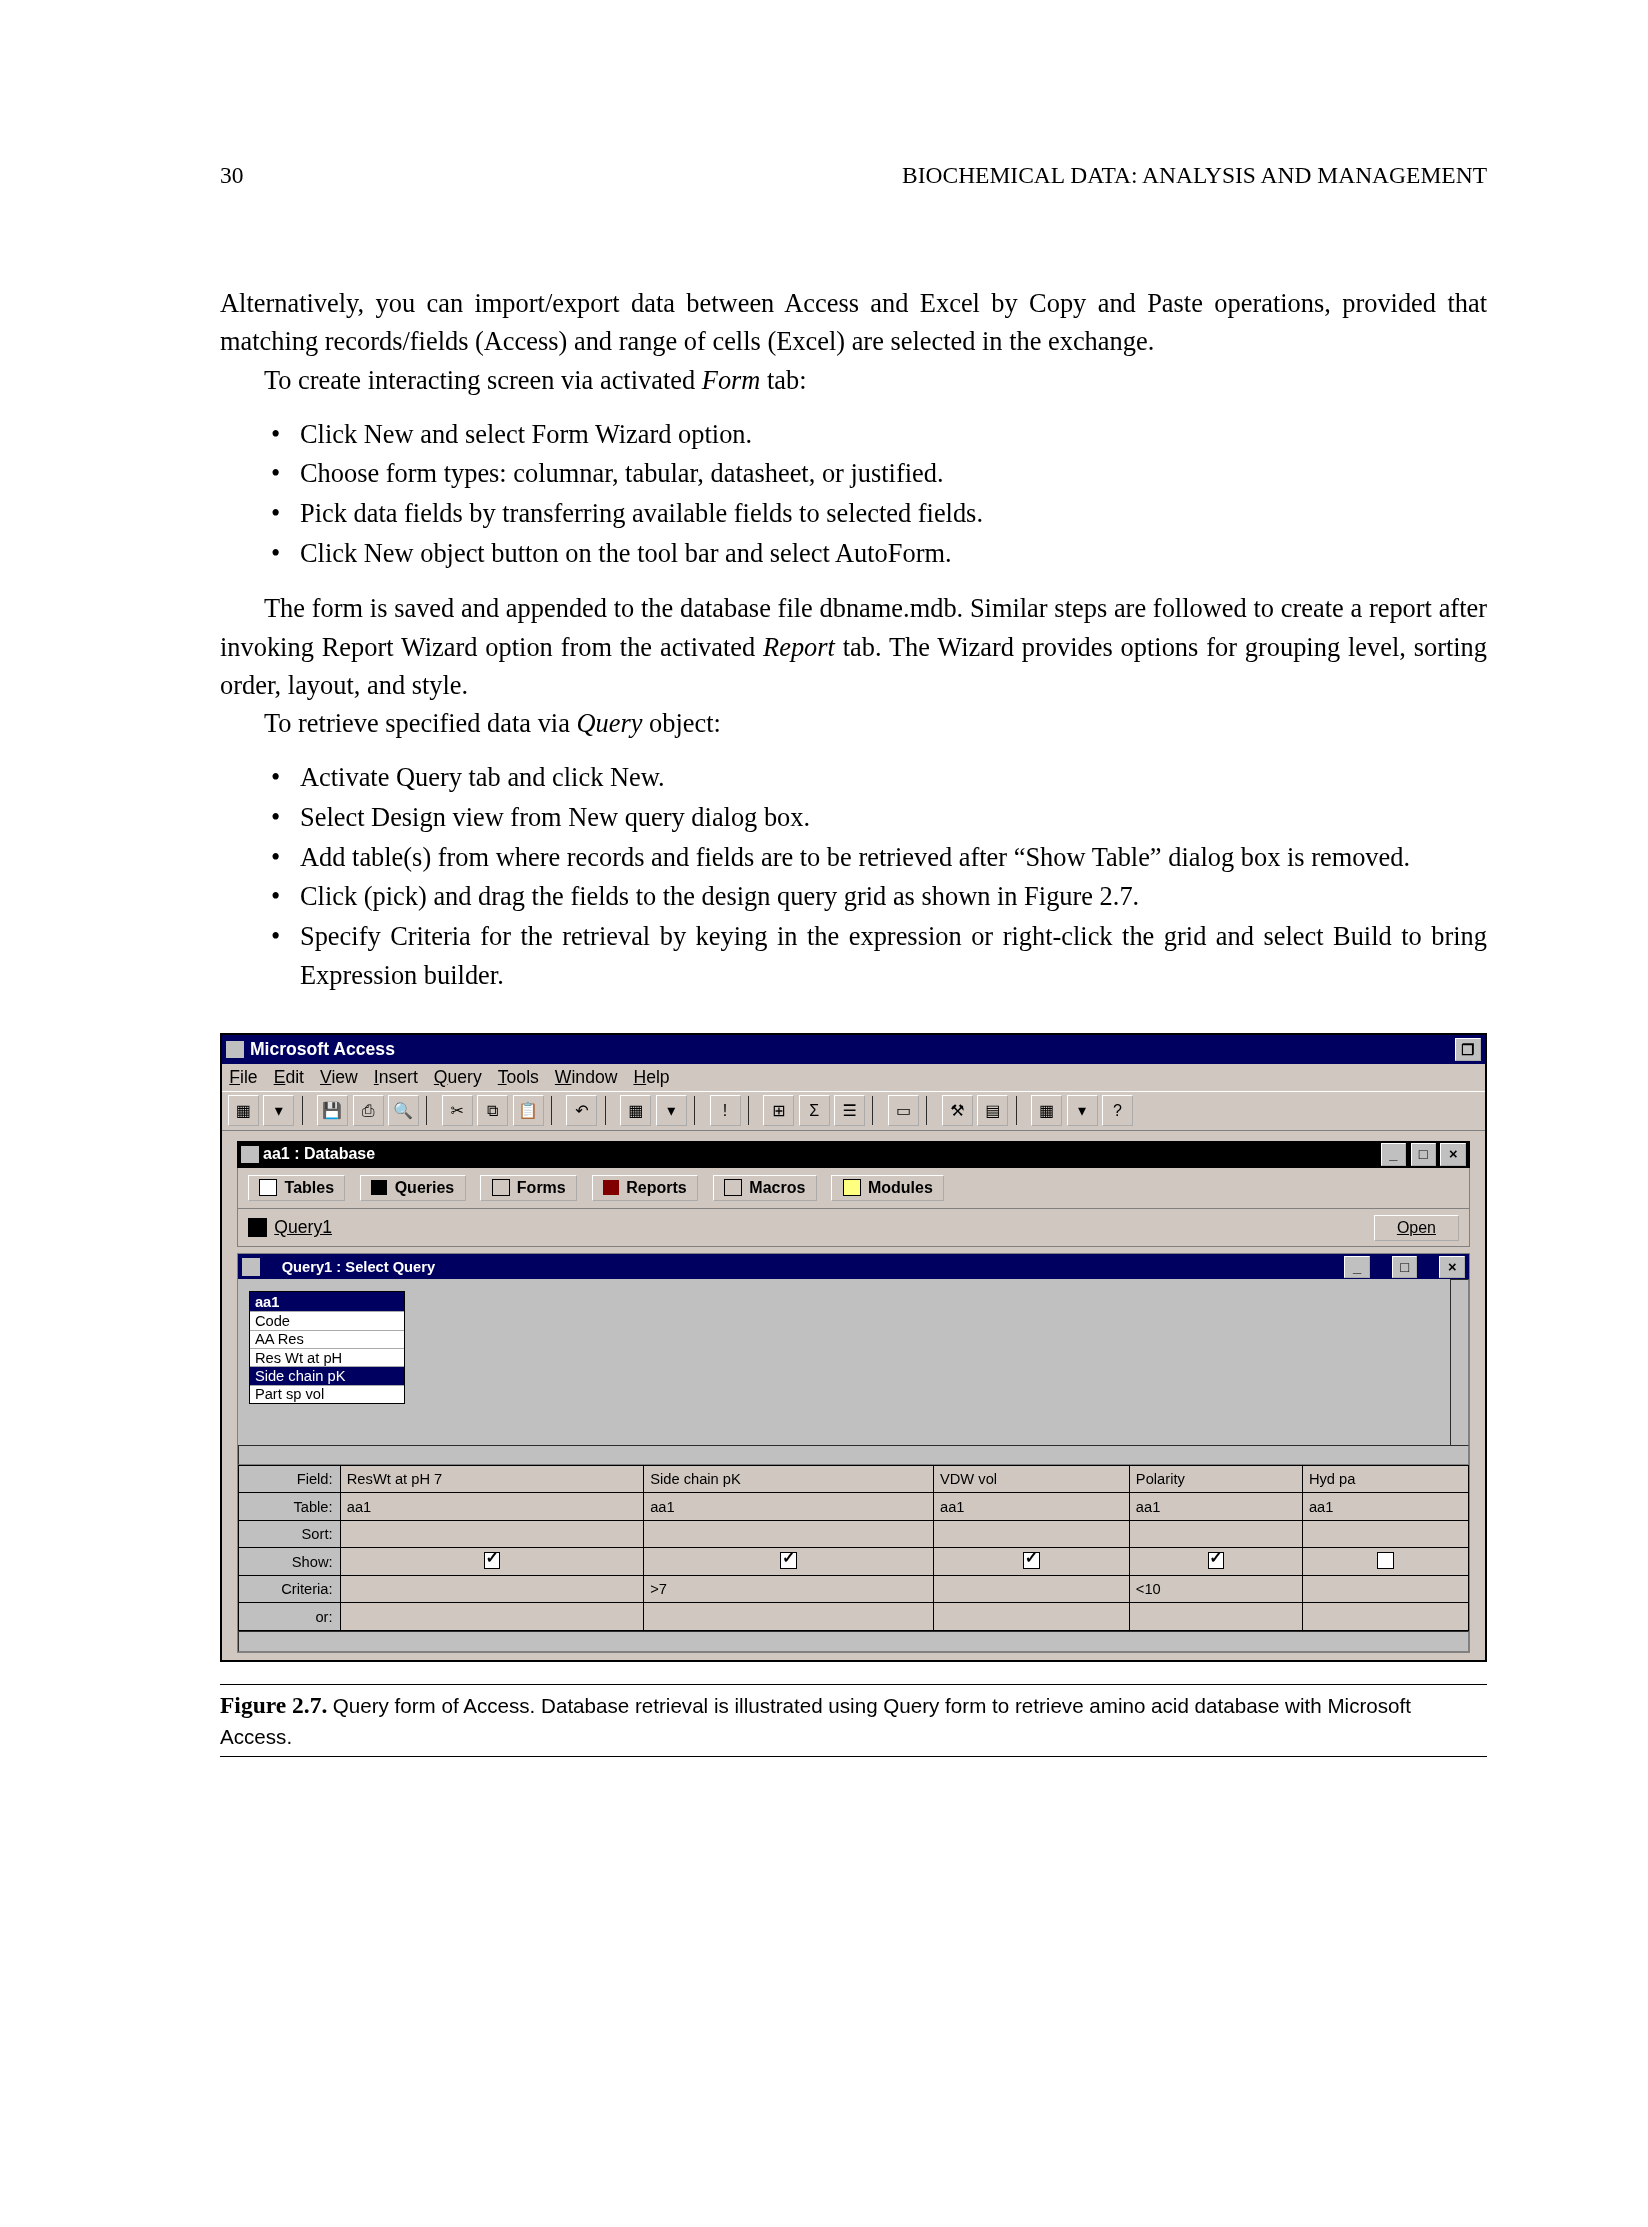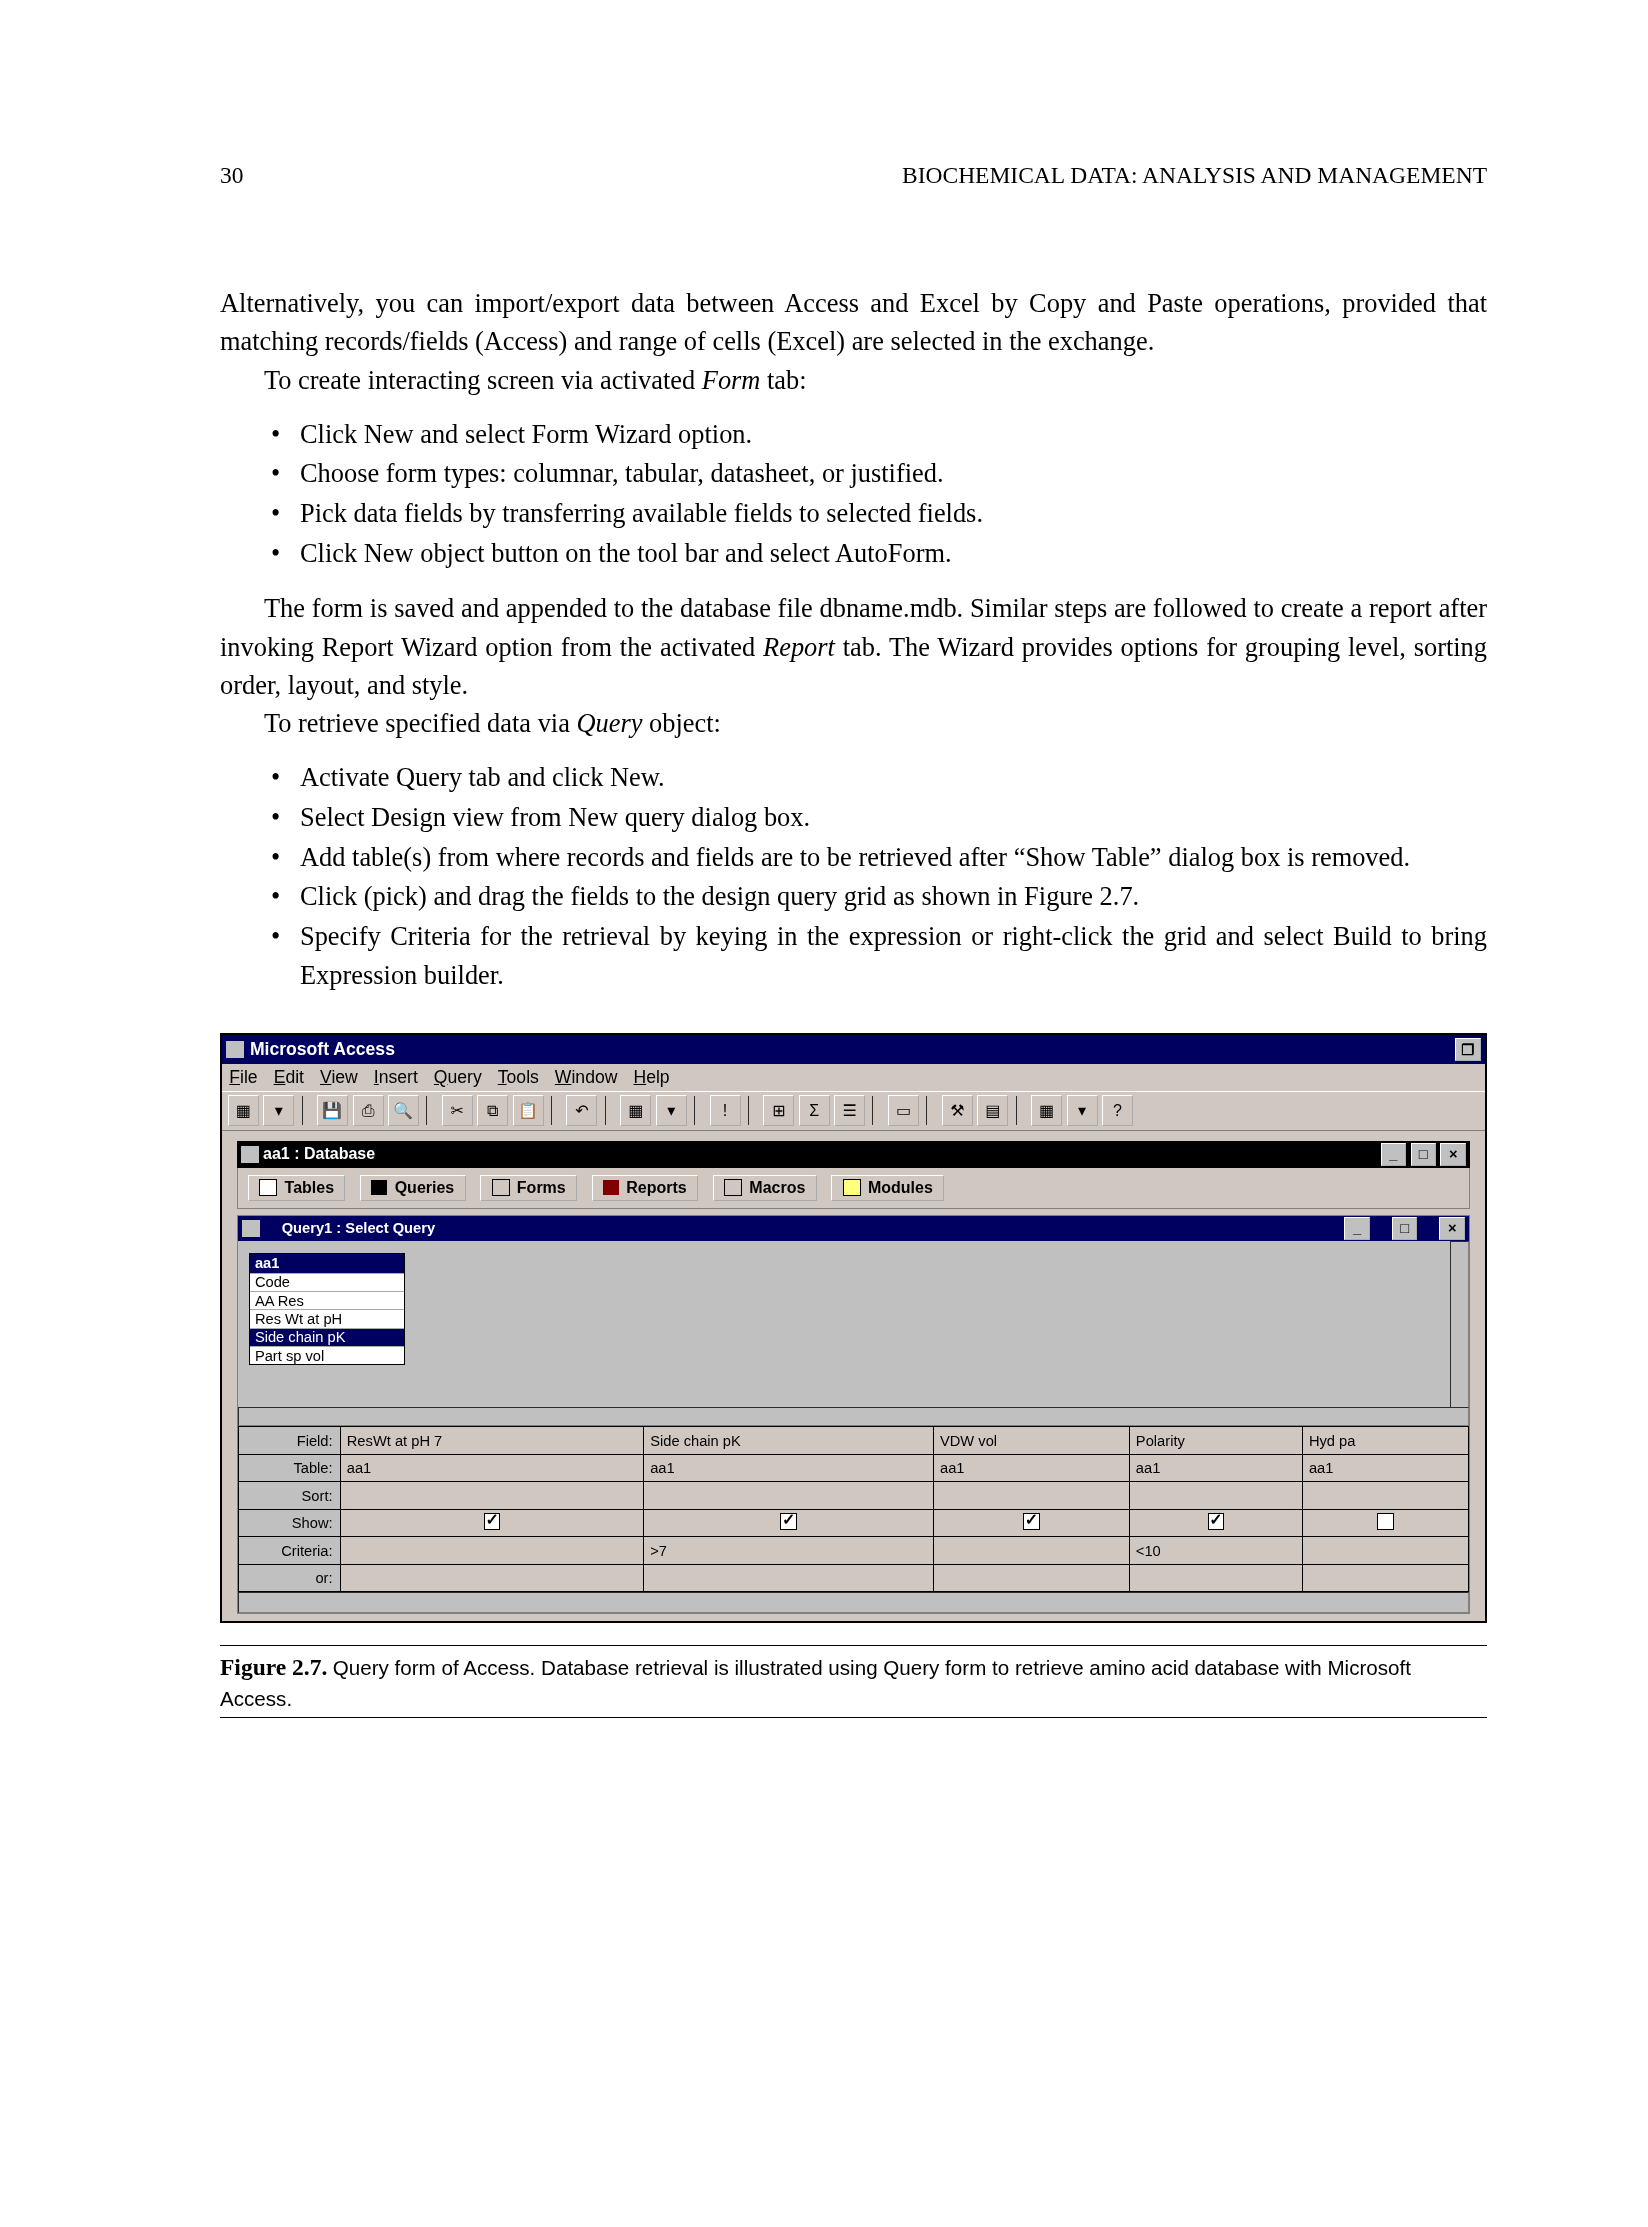--- a/index.html
+++ b/index.html
@@ -335,20 +335,27 @@
             </span>
           <span class="tabbtn">
               <span class="ico ico-macros"></span>
               <span>Macros</span>
             </span>
           <span class="tabbtn">
               <span class="ico ico-modules"></span>
               <span>Modules</span>
             </span>
         </div>
+        <div class="open-row">
+          <span class="query-item">
+            <span class="qicon"></span>
+            <span style="text-decoration:underline;">Query1</span>
+          </span>
+          <span class="open-btn">Open</span>
+        </div>
       </div>
 
       <div class="design-window">
         <div class="design-titlebar">
           <span class="title-icon"></span>
           <span>Query1 : Select Query</span>
           <span class="spacer"></span>
           <span class="winbtn">_</span>
           <span class="winbtn">□</span>
           <span class="winbtn">×</span>

